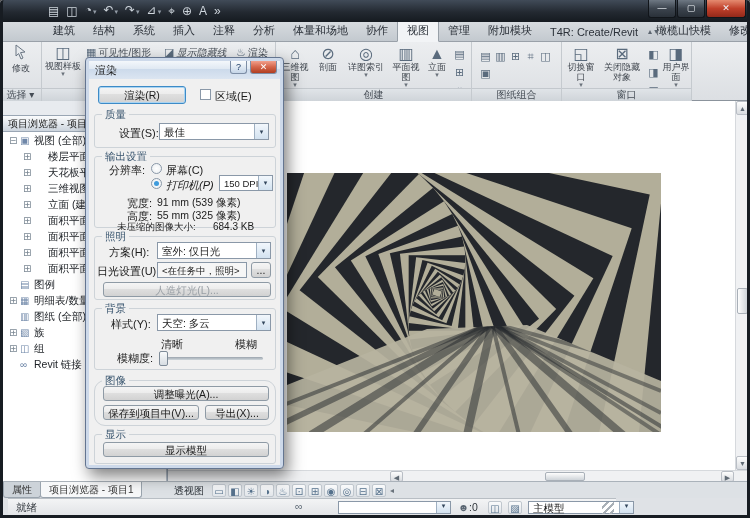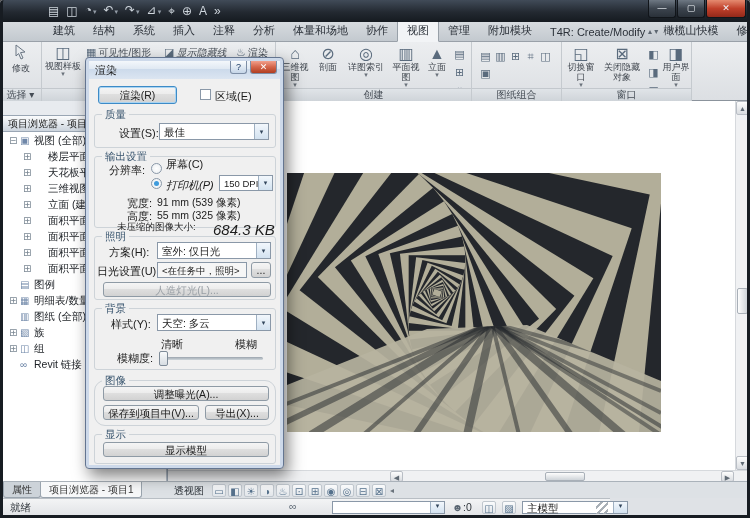--- a/index.html
+++ b/index.html
@@ -69,21 +69,21 @@
 
   
   #bottabs{left:0px;top:481px;width:750px;height:17px;background:#dde1e5;border-top:1px solid #aab2ba;z-index:6;}
   .btab{position:absolute;top:0;height:16px;font-size:10px;line-height:15px;padding:0 8px;color:#333;background:#cdd3d9;border:1px solid #9aa4ae;border-top:none;border-radius:0 0 3px 3px;}
   .btab.active{background:#f7f8f9;}
   #viewbar{position:absolute;left:174px;top:1px;height:15px;display:flex;align-items:center;gap:4px;}
   #vscale{font-size:10px;color:#2a3036;margin-right:4px;}
   .vicon{font-size:10px;color:#55718c;width:14px;height:13px;text-align:center;line-height:13px;background:linear-gradient(#fafbfc,#e2e6ea);border:1px solid #c0c7ce;border-radius:2px;}
 
   
-  #statusbar{left:2px;top:498px;width:608px;height:17px;background:linear-gradient(#f3f4f5,#e2e4e7);border-top:1px solid #b8bec4;z-index:6;font-size:10.5px;color:#30363c;}
+  #statusbar{left:8px;top:498px;width:608px;height:17px;background:linear-gradient(#f3f4f5,#e2e4e7);border-top:1px solid #b8bec4;z-index:6;font-size:10.5px;color:#30363c;}
   #grip{position:absolute;right:2px;top:3px;width:12px;height:12px;
         background:repeating-linear-gradient(135deg,transparent 0 3px,#a9b0b7 3px 5px);}
 
   
   #dialog{left:85px;top:57px;width:199px;height:412px;background:#f0f0f0;border:1px solid #647590;border-radius:4px;
           box-shadow:inset 0 0 0 3px #cdd9ea, 4px 7px 16px rgba(0,0,0,.5);z-index:50;}
   #dtitle{position:absolute;left:3px;top:3px;right:3px;height:18px;background:linear-gradient(#f3f7fb,#dfe8f2 45%,#ccdaeb 46%,#dbe5f1);
           border-radius:2px 2px 0 0;font-size:11px;color:#1c1c1c;line-height:18px;padding-left:6px;}
   .dctl{position:absolute;top:3px;width:17px;height:13px;border:1px solid #7d8ea6;border-top:none;border-radius:0 0 3px 3px;
         background:linear-gradient(#fdfeff,#dfe8f2 50%,#c6d6e8);font-size:9px;color:#1c3b66;text-align:center;line-height:12px;}
@@ -242,21 +242,21 @@
       <span class="rtab">结构</span>
       <span class="rtab">系统</span>
       <span class="rtab">插入</span>
       <span class="rtab">注释</span>
       <span class="rtab">分析</span>
       <span class="rtab">体量和场地</span>
       <span class="rtab">协作</span>
       <span class="rtab active">视图</span>
       <span class="rtab">管理</span>
       <span class="rtab">附加模块</span>
-      <span class="rtab">T4R: Create/Modify</span>
+      <span class="rtab">T4R: Create/Revit</span>
       <span class="rtab">橄榄山快模</span>
       <span class="rtab">修改</span>
     </div>
   <div id="ribbonstate">▴ ▾</div>
 
   <div id="ribbon" class="abs">
     <div class="panel" style="left:0;width:42px;">
       <div class="rbtn" style="left:4px;top:2px;width:34px;">
         <span class="ric">
           <svg width="16" height="16" viewBox="0 0 16 16">
@@ -377,50 +377,50 @@
       <span class="carr">▾</span>
     </span>
     <span id="grip"></span>
   </div>
 
   <div id="dialog" class="abs">
     <div id="dtitle">渲染</div>
     <div class="dctl" style="right:36px;">?</div>
     <div class="dctl close" style="right:6px;">✕</div>
 
-    <div class="btn default" style="left:12px;top:28px;width:79px;height:18px;line-height:17px;">渲染(R)</div>
+    <div class="btn default" style="left:12px;top:28px;width:88px;height:18px;line-height:17px;">渲染(R)</div>
     <div class="check" style="left:114px;top:31px;"></div>
     <div class="dlabel" style="left:129px;top:31px;">区域(E)</div>
 
     <div class="grp" style="left:8px;top:56px;width:182px;height:34px;">
       <span class="glegend">质量</span>
       <div class="dlabel" style="left:24px;top:11px;">设置(S):</div>
       <div class="combo" style="left:64px;top:8px;width:110px;height:17px;line-height:16px;">
         <span>最佳</span>
         <span class="carr" style="line-height:15px;">▾</span>
       </div>
     </div>
 
     <div class="grp" style="left:8px;top:98px;width:182px;height:72px;">
       <span class="glegend">输出设置</span>
       <div class="dlabel" style="left:14px;top:6px;">分辨率:</div>
       <div class="radio" style="left:56px;top:6px;"></div>
-      <div class="dlabel" style="left:71px;top:0;">屏幕(C)</div>
+      <div class="dlabel" style="left:71px;top:6px;">屏幕(C)</div>
       <div class="radio on" style="left:56px;top:21px;"></div>
       <div class="dlabel" style="left:71px;top:21px;font-style:italic;">打印机(P)</div>
       <div class="combo" style="left:124px;top:18px;width:54px;height:16px;line-height:15px;font-size:9.5px;">
         <span>150 DPI</span>
         <span class="carr" style="line-height:14px;">▾</span>
       </div>
       <div class="dlabel" style="left:32px;top:39px;">宽度:</div>
       <div class="dvalue" style="left:62px;top:39px;">91 mm (539 像素)</div>
       <div class="dlabel" style="left:32px;top:52px;">高度:</div>
       <div class="dvalue" style="left:62px;top:52px;">55 mm (325 像素)</div>
       <div class="dlabel" style="left:22px;top:64px;font-size:9.5px;">未压缩的图像大小:</div>
-      <div class="dvalue" style="left:118px;top:64px;font-size:15px;font-style:italic;">684.3 KB</div>
+      <div class="dvalue" style="left:118px;top:64px;font-size:10px;">684.3 KB</div>
     </div>
 
     <div class="grp" style="left:8px;top:178px;width:182px;height:64px;">
       <span class="glegend">照明</span>
       <div class="dlabel" style="left:14px;top:8px;">方案(H):</div>
       <div class="combo" style="left:62px;top:5px;width:114px;height:17px;line-height:16px;">
         <span>室外: 仅日光</span>
         <span class="carr" style="line-height:15px;">▾</span>
       </div>
       <div class="dlabel" style="left:2px;top:27px;">日光设置(U):</div>

